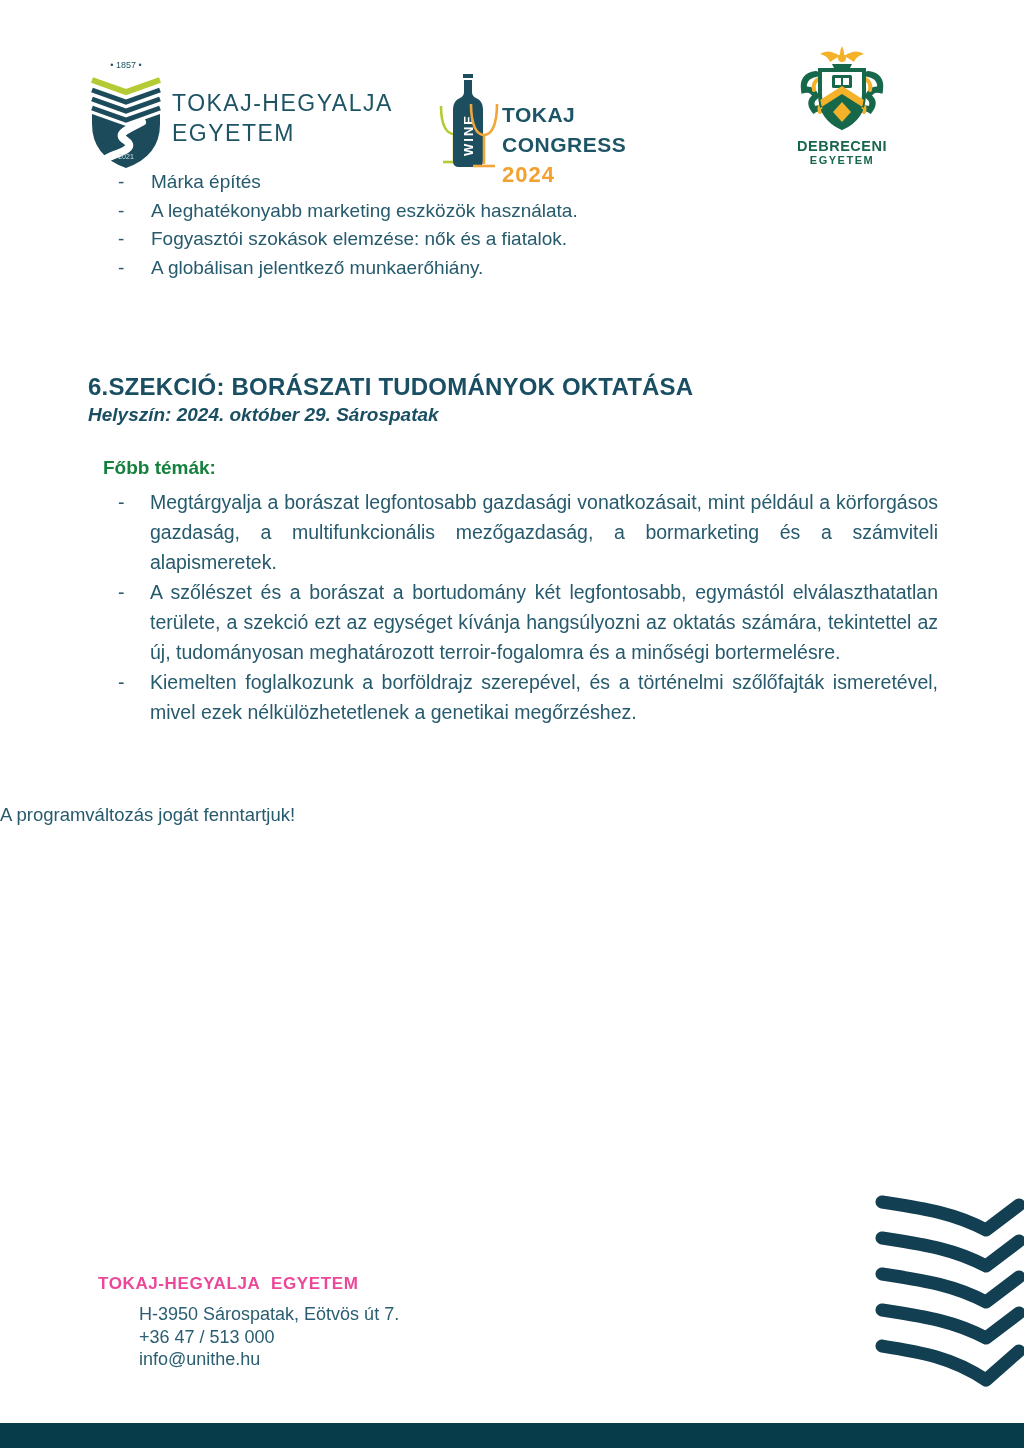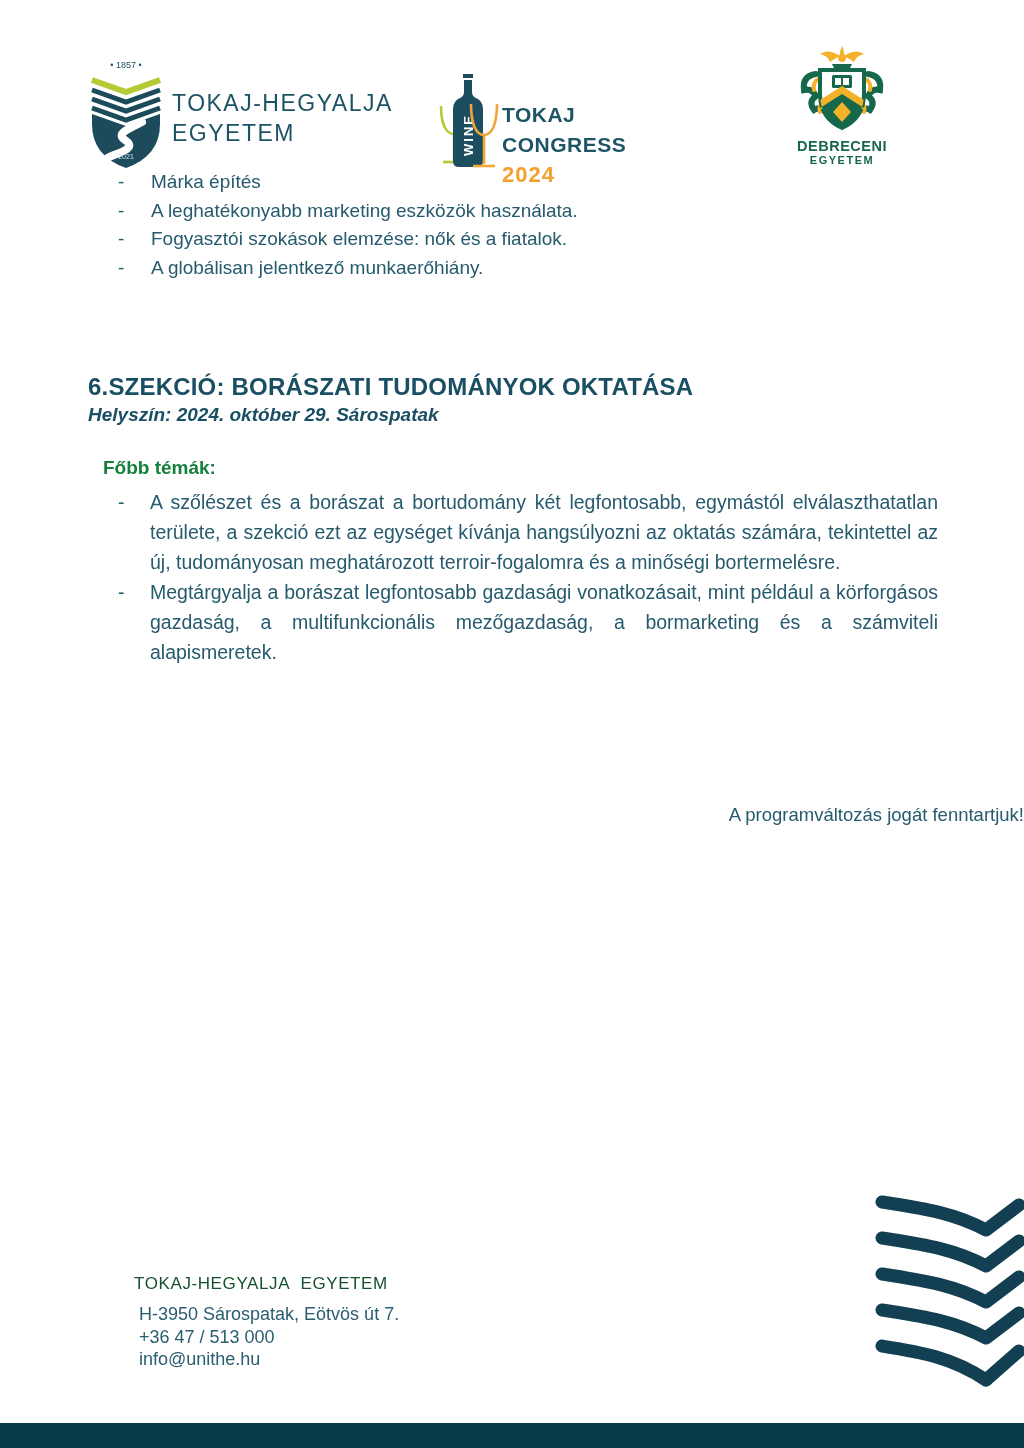--- a/index.html
+++ b/index.html
@@ -54,28 +54,27 @@
   .topics-list{
     position:absolute;left:118px;top:487px;width:820px;
     margin:0;padding:0;list-style:none;
     font-size:19.5px;line-height:30px;text-align:justify;
   }
   .topics-list li{position:relative;padding-left:32px;}
   .topics-list li::before{content:"-";position:absolute;left:0;top:0;}
   
   .note{
     position:absolute;left:0;top:804px;width:1024px;
-    text-align:right;font-size:18.5px;color:#265a6d;
+    text-align:left;font-size:18.5px;color:#265a6d;
   }
   
   .footer-org{
     position:absolute;left:98px;top:1274px;
-    font-size:17px;font-weight:400;color:#14532d;letter-spacing:.6px;
+    font-size:17px;font-weight:700;color:#ec4899;letter-spacing:.6px;
     word-spacing:6px;
-    margin-left:36px;
   }
   .footer-address{
     position:absolute;left:98px;top:1303px;
     font-size:18px;line-height:22.5px;color:#2a5e70;margin-left:41px;
   }
   .swoosh{position:absolute;left:872px;top:1188px;}
   .bottom-bar{
     position:absolute;left:0;bottom:0;width:1024px;height:25px;
     background:#073c4b;
   }
@@ -163,22 +162,23 @@
     <li>A leghatékonyabb marketing eszközök használata.</li>
     <li>Fogyasztói szokások elemzése: nők és a fiatalok.</li>
     <li>A globálisan jelentkező munkaerőhiány.</li>
   </ul>
 
   <div class="section-title">6.SZEKCIÓ: BORÁSZATI TUDOMÁNYOK OKTATÁSA</div>
   <div class="section-location">Helyszín: 2024. október 29. Sárospatak</div>
 
   <div class="topics-heading">Főbb témák:</div>
   <ul class="topics-list">
+    <li>Megtárgyalja a borászat legfontosabb gazdasági vonatkozásait, mint például a körforgásos gazdaság, a multifunkcionális mezőgazdaság, a bormarketing és a számviteli alapismeretek.</li>
     <li>A szőlészet és a borászat a bortudomány két legfontosabb, egymástól elválaszthatatlan területe, a szekció ezt az egységet kívánja hangsúlyozni az oktatás számára, tekintettel az új, tudományosan meghatározott terroir-fogalomra és a minőségi bortermelésre.</li>
-    <li>Megtárgyalja a borászat legfontosabb gazdasági vonatkozásait, mint például a körforgásos gazdaság, a multifunkcionális mezőgazdaság, a bormarketing és a számviteli alapismeretek.</li>
+    <li>Kiemelten foglalkozunk a borföldrajz szerepével, és a történelmi szőlőfajták ismeretével, mivel ezek nélkülözhetetlenek a genetikai megőrzéshez.</li>
   </ul>
 
   <div class="note">A programváltozás jogát fenntartjuk!</div>
 
   <div class="footer-org">TOKAJ-HEGYALJA  EGYETEM</div>
   <div class="footer-address">
     <div>H-3950 Sárospatak, Eötvös út 7.</div>
     <div>+36 47 / 513 000</div>
     <div>info@unithe.hu</div>
   </div>

